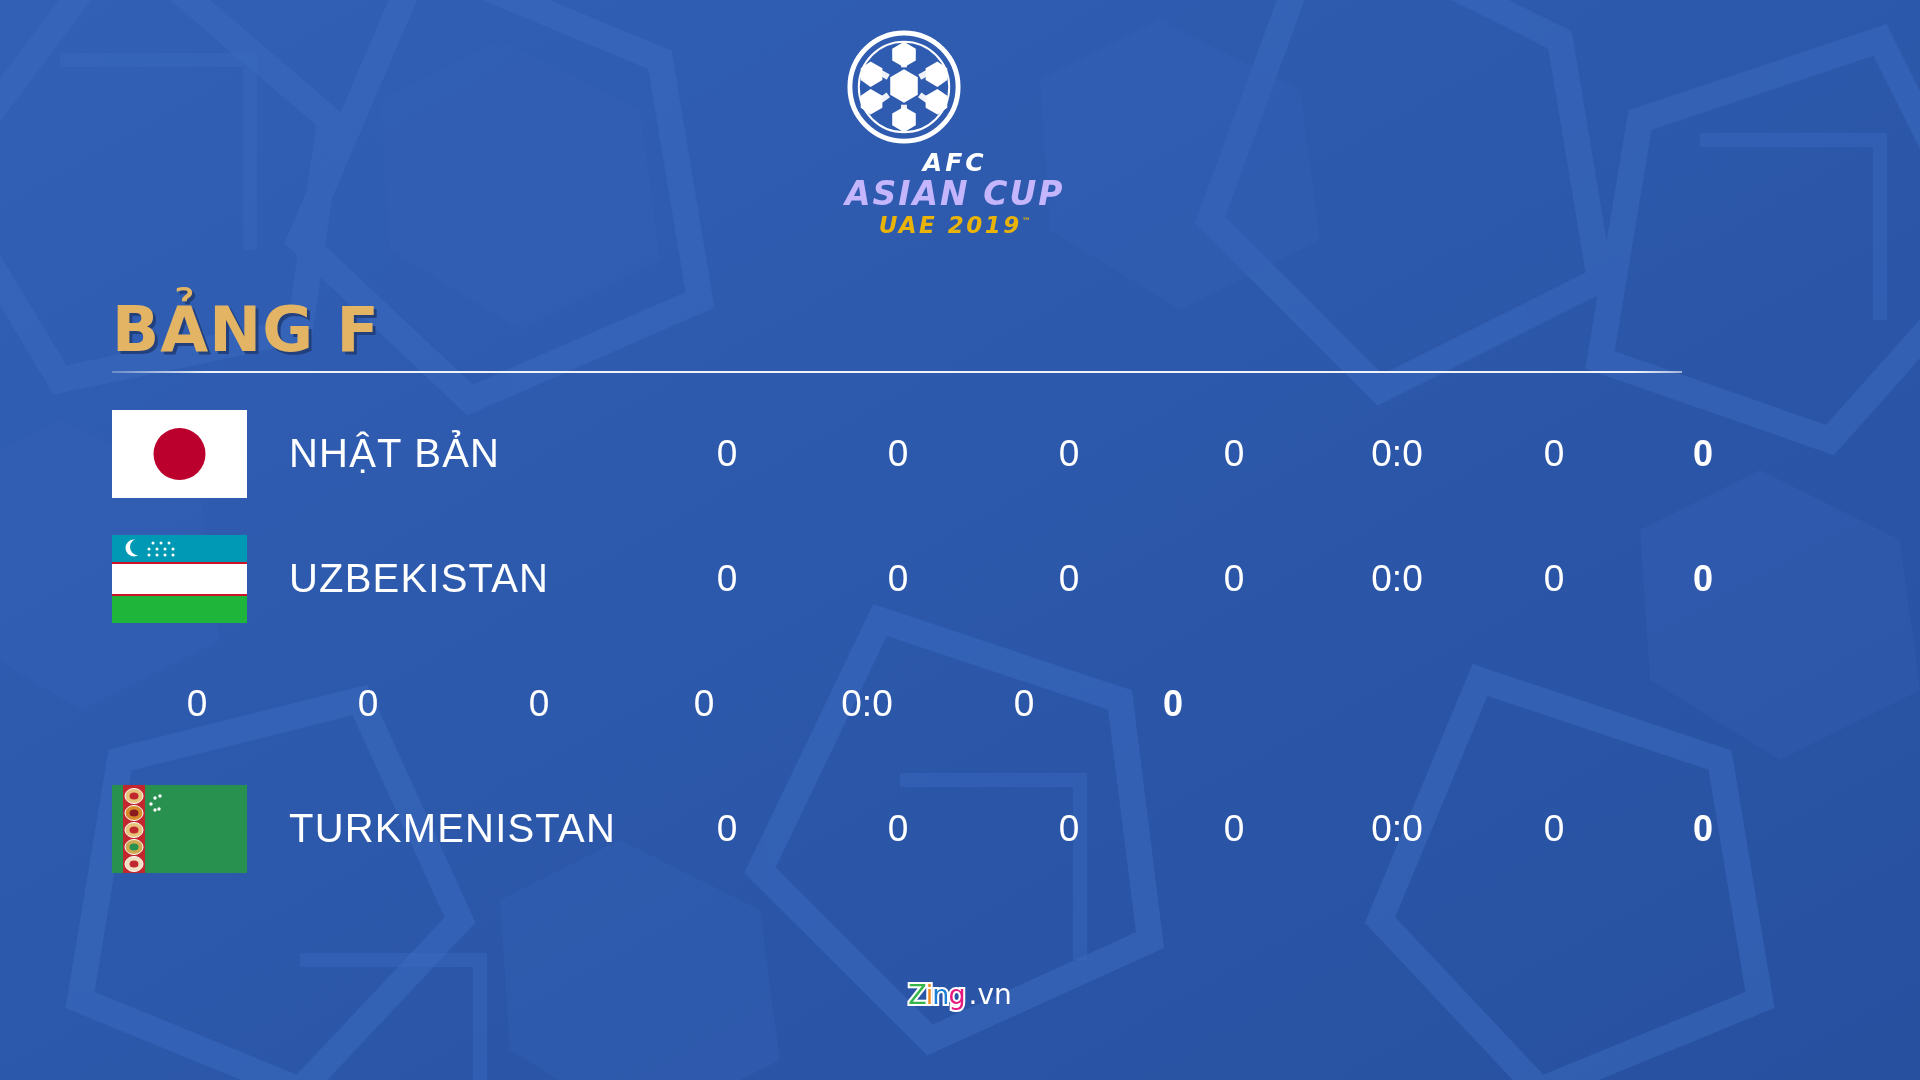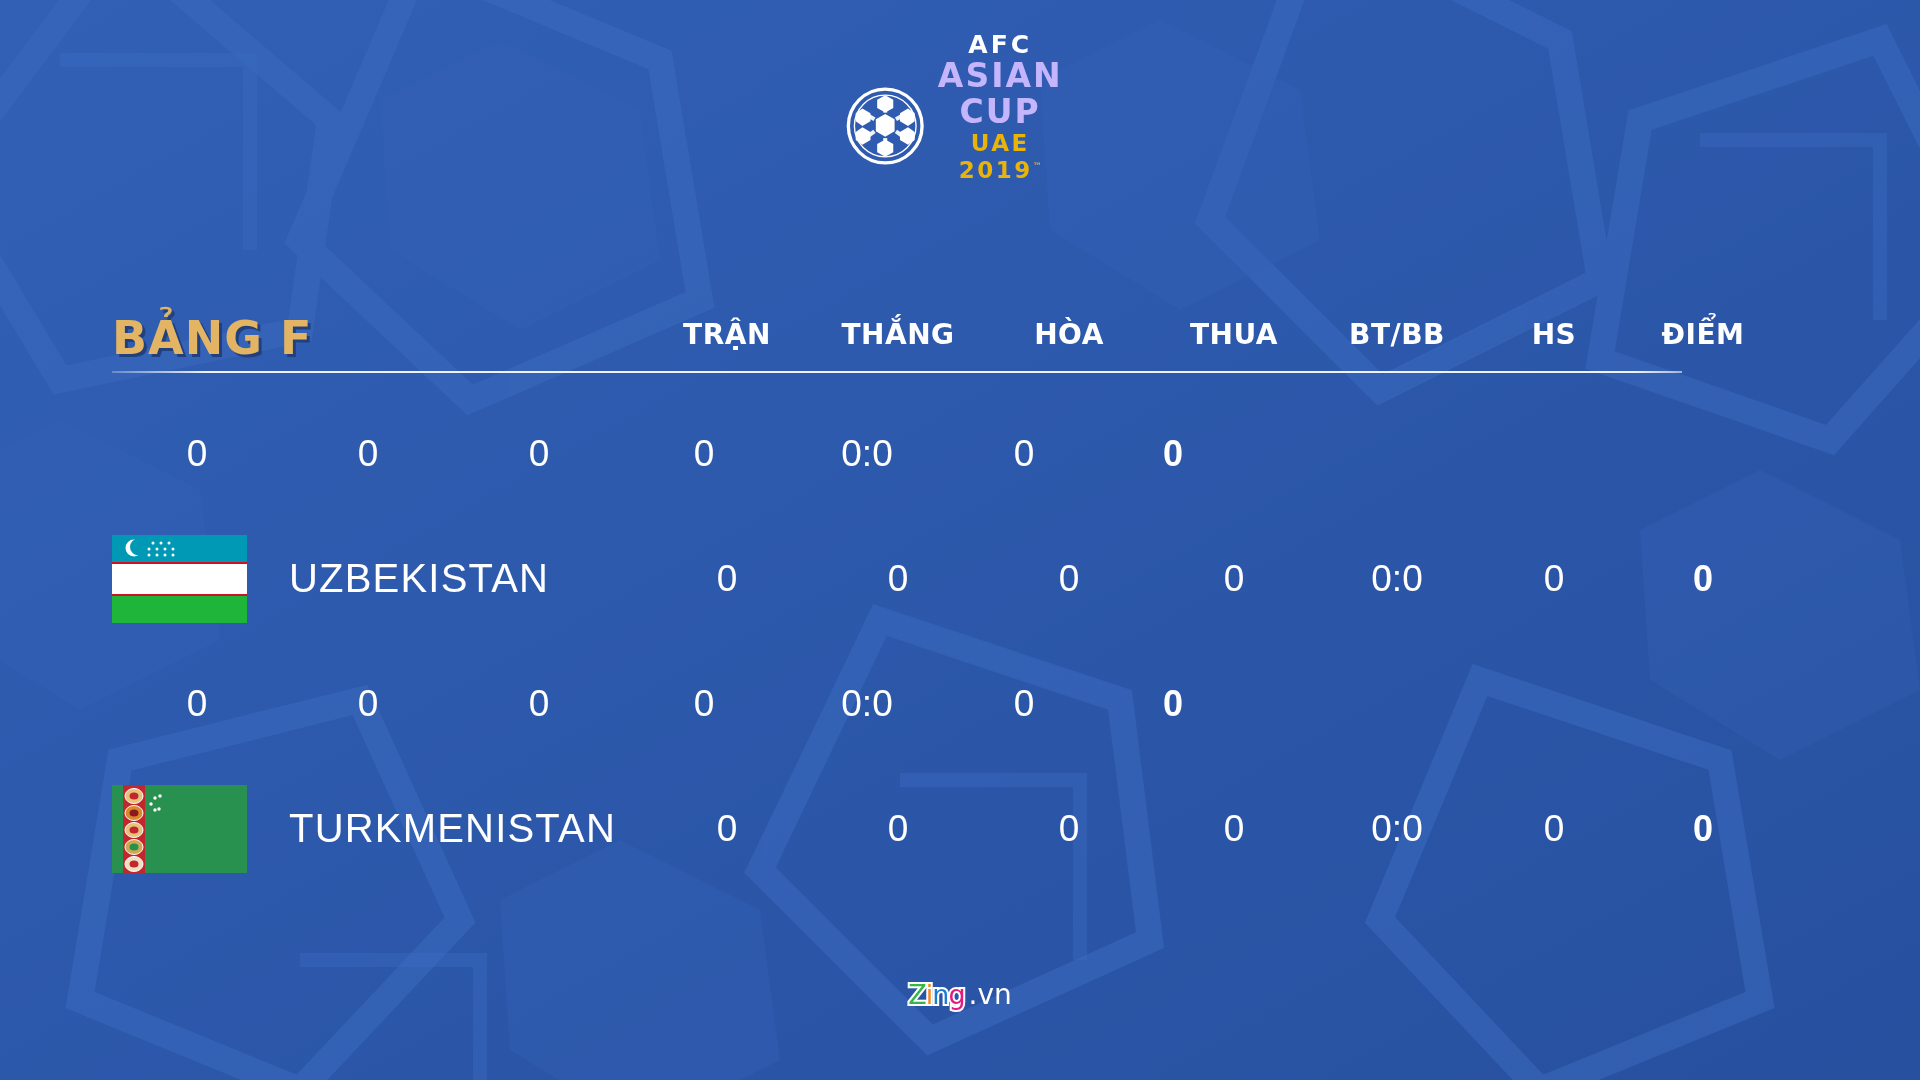--- a/index.html
+++ b/index.html
@@ -20,22 +20,23 @@
     pointer-events:none;
   }
   .bg-pattern svg { position:absolute; top:0; left:0; width:1920px; height:1080px; }
 
   
   .logo-wrap {
     position:absolute;
     top:28px; left:50%;
     transform:translateX(-50%);
     width:230px;
-    display:flex; flex-direction:row; align-items:flex-end;
+    display:flex; flex-direction:column; align-items:flex-start;
     z-index:4;
+    font-style:italic;
   }
   .logo-ball { width:118px; height:118px; display:block; }
   .logo-text { text-align:center; margin-top:4px; }
   .logo-afc {
     color:#ffffff; font-weight:bold; font-size:25px;
     letter-spacing:3px; line-height:1.05;
     font-family:"DejaVu Sans", sans-serif;
   }
   .logo-asiancup {
     color:#c4b5fd; font-weight:bold; font-size:33px;
@@ -62,21 +63,21 @@
 
   .header-row {
     display:flex; align-items:flex-end;
     height:110px;
   }
   .group-title {
     width:530px;
     color:#e3b464;
     font-family:"DejaVu Sans", sans-serif;
     font-weight:bold;
-    font-size:46px;
+    font-size:62px;
     letter-spacing:1px;
     line-height:1;
     padding-bottom:4px;
     text-shadow:3px 3px 0 #22407e;
     white-space:nowrap;
   }
   .col-headers {
     flex:1;
     display:flex;
     align-items:flex-end;
@@ -244,36 +245,34 @@
     <div class="logo-uae">
       <span>UAE 2019</span><span class="logo-tm">™</span>
     </div>
   </div>
 </div>
 
 <div class="board">
 
   <div class="header-row">
     <div class="group-title">BẢNG F</div>
-    <div class="col-headers">
-      <div class="col-head c0">TRẬN</div>
-      <div class="col-head c1">THẮNG</div>
-      <div class="col-head c2">HÒA</div>
-      <div class="col-head c3">THUA</div>
-      <div class="col-head c4">BT/BB</div>
-      <div class="col-head c5">HS</div>
-      <div class="col-head c6">ĐIỂM</div>
-    </div>
   </div>
 
   <div class="divider"></div>
 
   <div class="rows">
 
     <div class="team-row">
+      <div class="team-cell">
+        <svg class="flag" viewBox="0 0 135 88" xmlns="http://www.w3.org/2000/svg">
+          <rect width="135" height="88" fill="#ffffff"></rect>
+          <circle cx="67.5" cy="44" r="26" fill="#bc002d"></circle>
+        </svg>
+        <span class="team-name">NHẬT BẢN</span>
+      </div>
       <div class="stats">
         <div class="stat c0">0</div>
         <div class="stat c1">0</div>
         <div class="stat c2">0</div>
         <div class="stat c3">0</div>
         <div class="stat c4">0:0</div>
         <div class="stat c5">0</div>
         <div class="stat points c6">0</div>
       </div>
     </div>

